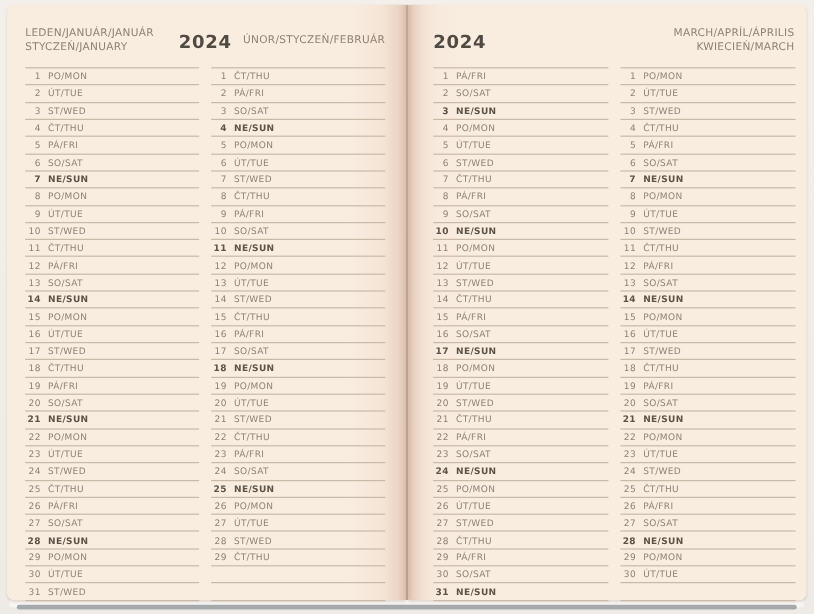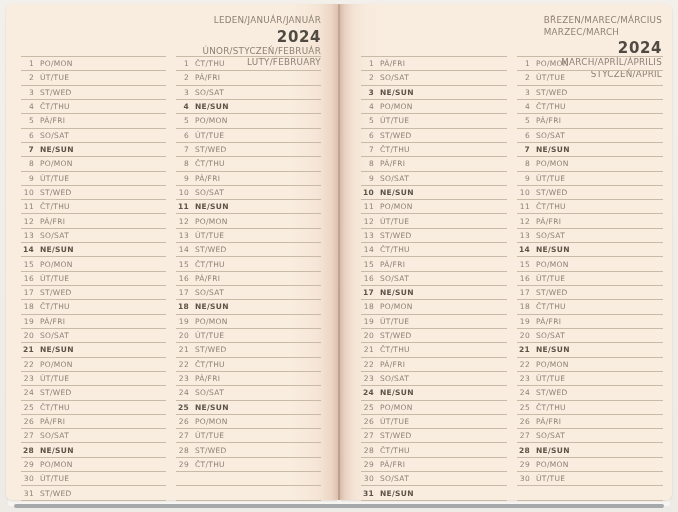--- a/index.html
+++ b/index.html
@@ -17,21 +17,21 @@
     left:6px;border-radius:6px 1px 1px 6px;
     background:linear-gradient(to right,#f9ede0 0%,#f9ede0 86%,#f5e5d6 94%,#ecd6c6 98%,#ddc1af 100%);
     box-shadow:0 1px 2px rgba(120,90,70,0.18);
   }
   .page-right{
     left:340px;border-radius:1px 6px 6px 1px;
     background:linear-gradient(to right,#d8bba9 0%,#e9d2c2 1.5%,#f3e3d4 4%,#f8ebde 8%,#f9ede0 14%,#f9ede0 100%);
     box-shadow:0 1px 2px rgba(120,90,70,0.18);
   }
   .crease{position:absolute;top:4px;left:338px;width:2px;height:496px;background:linear-gradient(#c6aa9a,#bfa292);}
-  .page-header{display:flex;justify-content:space-between;align-items:flex-end;box-sizing:border-box;height:50px;flex-direction:column;}
+  .page-header{display:flex;justify-content:space-between;align-items:center;box-sizing:border-box;height:50px;}
   .page-left  .page-header{padding:11px 17px 0 15px;}
   .page-right .page-header{padding:11px 10px 0 21px;}
   .month-title{flex:1 1 0;font-size:8.8px;line-height:11.5px;letter-spacing:0.25px;color:#8e8275;white-space:nowrap;}
   .month-title.right{text-align:right;}
   .year{flex:0 0 auto;font-size:15px;font-weight:bold;color:#504a42;letter-spacing:0.6px;padding-top:1px;}
   .columns{position:absolute;top:52px;left:0;right:0;display:flex;}
   .page-left  .columns{padding:0 17px 0 15px;gap:10px;}
   .page-right .columns{padding:0 9px 0 21px;gap:10px;}
   .col{flex:1 1 0;border-top:1px solid #c9baa8;}
   .day-row{
@@ -47,25 +47,25 @@
 <body>
 
 <div class="scene">
   <div class="under-pages"></div>
   <div class="book-edge"></div>
 
   <div class="page page-left">
     <div class="page-header">
       <div class="month-title">
         <div>LEDEN/JANUÁR/JANUÁR</div>
+        <div>STYCZEŃ/JANUARY</div>
       </div>
       <div class="year">2024</div>
       <div class="month-title right">
         <div>ÚNOR/STYCZEŃ/FEBRUÁR</div>
-        <div>LUTY/FEBRUARY</div>
       </div>
     </div>
     <div class="columns">
       <div class="col">
           <div class="day-row">
             <span class="day-num">1</span>
             <span class="day-label">PO/MON</span>
           </div>
           <div class="day-row">
             <span class="day-num">2</span>
@@ -308,28 +308,24 @@
           <div class="day-row empty"></div>
           <div class="day-row empty"></div>
         </div>
     </div>
   </div>
 
   <div class="crease"></div>
 
   <div class="page page-right">
     <div class="page-header">
-      <div class="month-title">
-        <div>BŘEZEN/MAREC/MÁRCIUS</div>
-        <div>MARZEC/MARCH</div>
-      </div>
       <div class="year">2024</div>
       <div class="month-title right">
         <div>MARCH/APRÍL/ÁPRILIS</div>
-        <div>STYCZEŃ/APRIL</div>
+        <div>KWIECIEŃ/MARCH</div>
       </div>
     </div>
     <div class="columns">
       <div class="col">
           <div class="day-row">
             <span class="day-num">1</span>
             <span class="day-label">PÁ/FRI</span>
           </div>
           <div class="day-row">
             <span class="day-num">2</span>

